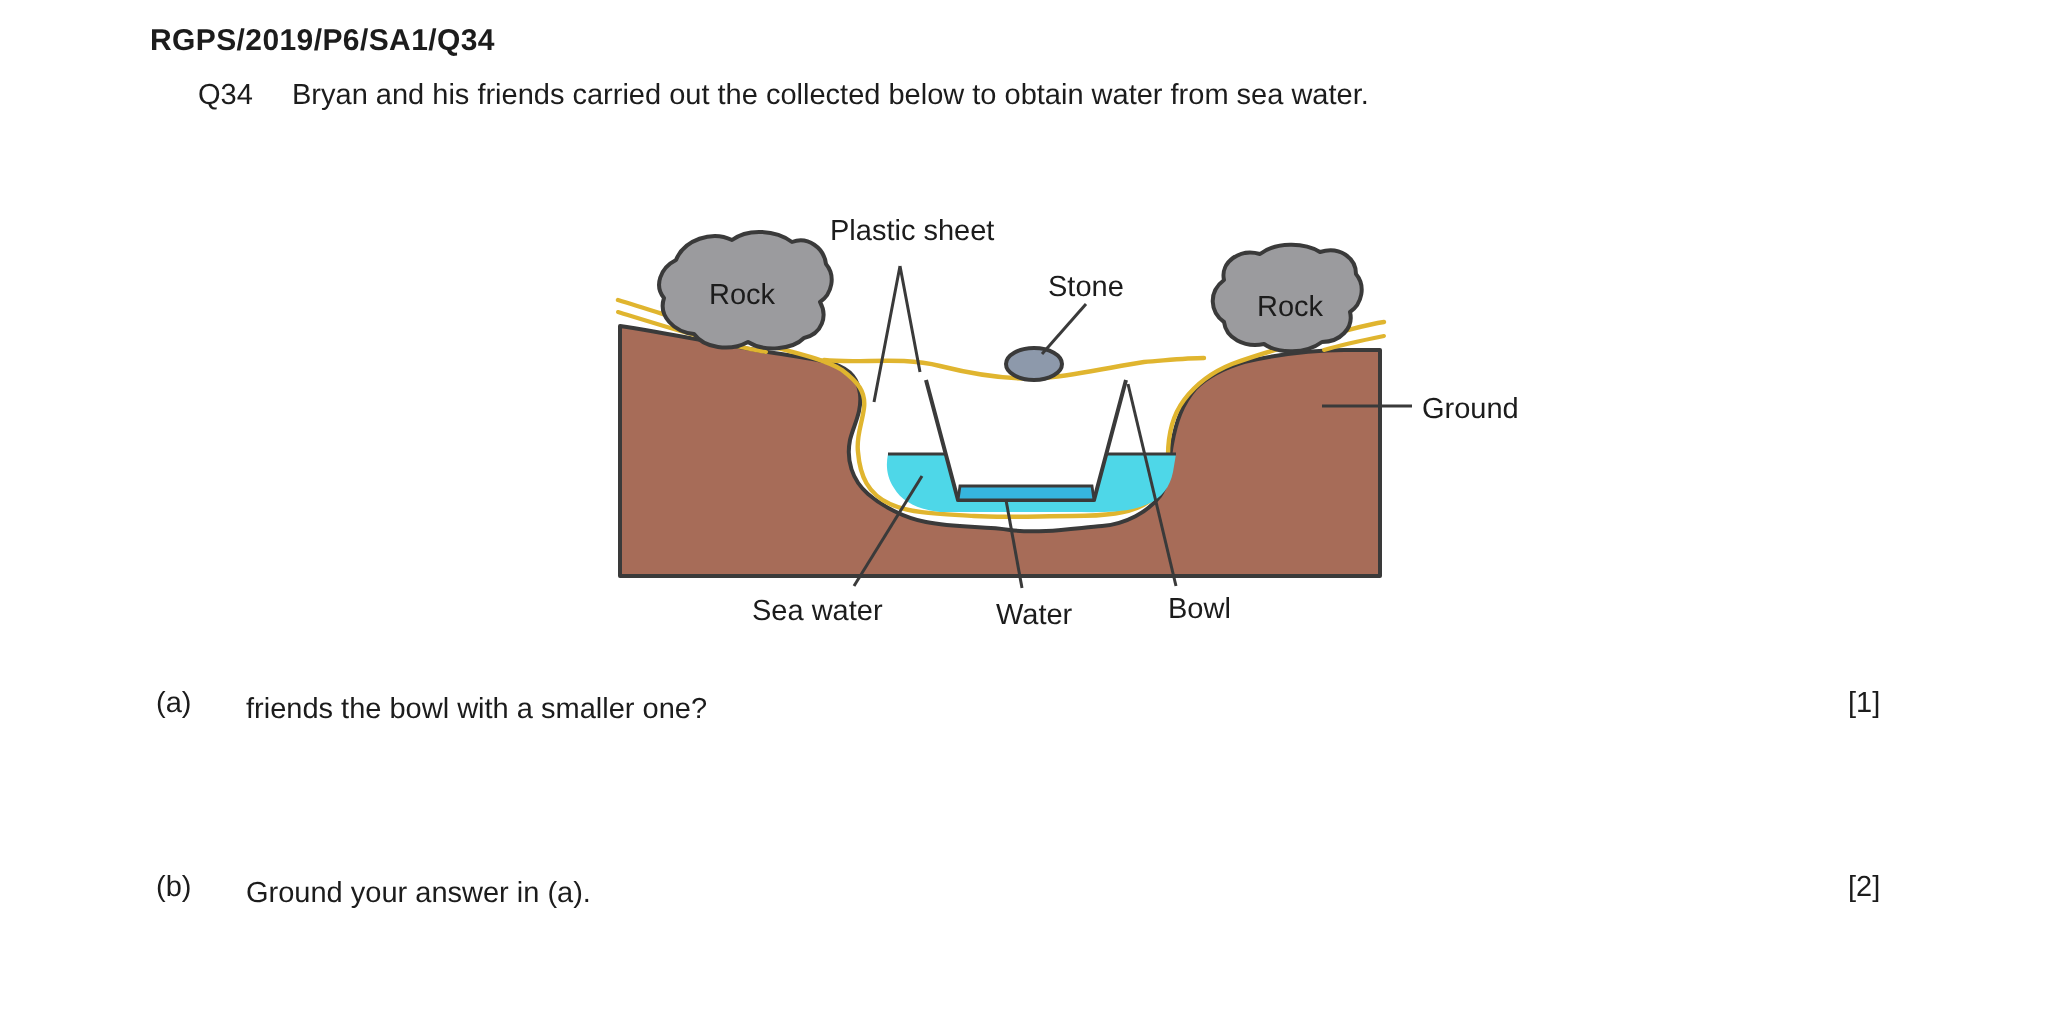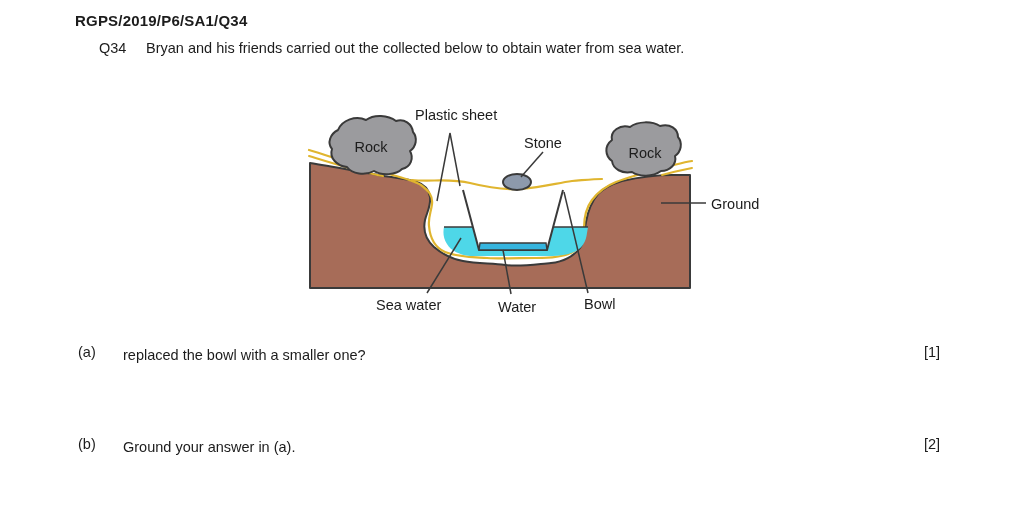--- a/index.html
+++ b/index.html
@@ -90,21 +90,21 @@
     <text x="645" y="158" text-anchor="middle">Rock</text>
     <text x="711" y="209">Ground</text>
     <text x="376" y="310">Sea water</text>
     <text x="498" y="312">Water</text>
     <text x="584" y="309">Bowl</text>
   </svg>
 
   <div class="part part-a">
     <div class="part-label">(a)</div>
     <div class="part-lines">
-      <div>replaced the bowl with a smaller one?</div>
+      <div>friends the bowl with a smaller one?</div>
     </div>
   </div>
   <div class="marks marks-a">[1]</div>
 
   <div class="part part-b">
     <div class="part-label">(b)</div>
     <div class="part-lines">
       <div>Ground your answer in (a).</div>
     </div>
   </div>

